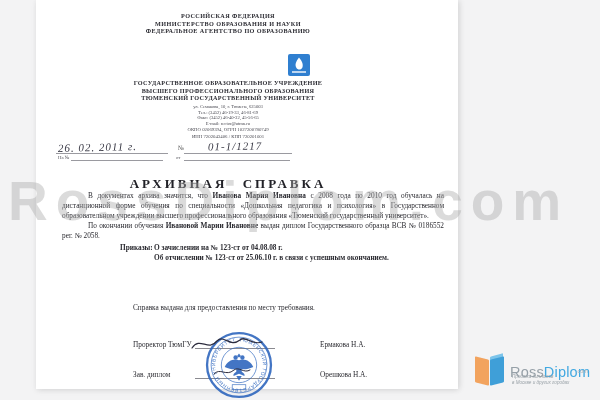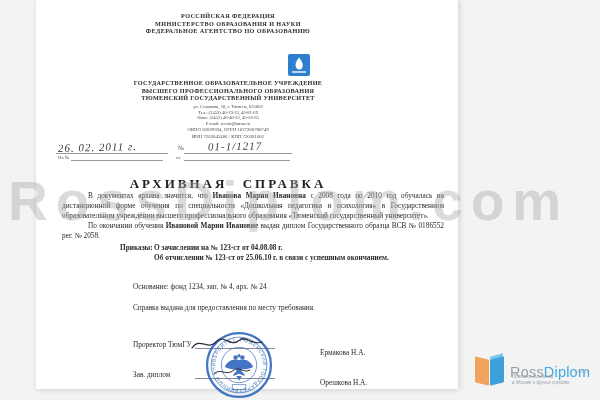--- a/index.html
+++ b/index.html
@@ -42,21 +42,21 @@
   .orders .lbl { font-weight:bold; width:34px; flex:none; }
   .orders .lines div { margin-bottom:0;font-weight:bold; }
   .bname { font-weight:bold; }
 
   .basis  { position:absolute; left:97px; top:282px; font-size:7.3px; color:#2a2a30; }
   .issued { position:absolute; left:97px; top:303px; font-size:7.3px; color:#2a2a30; }
 
   .sigrow { position:absolute; left:97px; width:290px; height:12px; font-size:7.3px; color:#2a2a30; }
   .sig1 { top:340px; } .sig2 { top:370px; }
   .sigrole { position:absolute; left:0; top:0;font-family:Liberation Serif, serif; }
-  .signame { position:absolute; left:147px; top:8px;padding-left:40px; }
+  .signame { position:absolute; left:147px; top:0;padding-left:40px; }
   .sigline { position:absolute; left:62px; top:8px; width:80px; border-bottom:.7px solid #8a8a90; }
 
   .stampbox { position:absolute; left:169px; top:331px; width:68px; height:68px; opacity:.9; }
   .sigscribble { position:absolute; left:148px; top:332px; width:110px; height:50px; pointer-events:none; }
 
   .watermark { position:absolute; left:8px; top:172px; width:600px;
                font-family:"Liberation Sans", sans-serif; font-weight:bold;
                font-size:55px; line-height:58px; letter-spacing:8px;
                color:#ababab; opacity:.42; pointer-events:none; z-index:5; white-space:nowrap; }
 
@@ -128,21 +128,20 @@
       <p><span>По окончании обучения </span><span class="bname">Ивановой Марии Ивановне</span><span> выдан диплом Государственного образца ВСВ № 0186552 рег. № 2058.</span></p>
       <div class="orders">
         <span class="lbl">Приказы:</span>
         <span class="lines">
           <div>О зачислении на № 123-ст от 04.08.08 г.</div>
           <div>Об отчислении № 123-ст от 25.06.10 г. в связи с успешным окончанием.</div>
         </span>
       </div>
     </div>
 
-    <div class="basis">Основание: фонд 1234, зап. № 4, арх. № 24</div>
     <div class="issued">Справка выдана для предоставления по месту требования.</div>
 
     <div class="sigrow sig1">
       <span class="sigrole">Проректор ТюмГУ</span>
       <span class="sigline"></span>
       <span class="signame">Ермакова Н.А.</span>
     </div>
     <div class="sigrow sig2">
       <span class="sigrole">Зав. диплом</span>
       <span class="sigline"></span>

